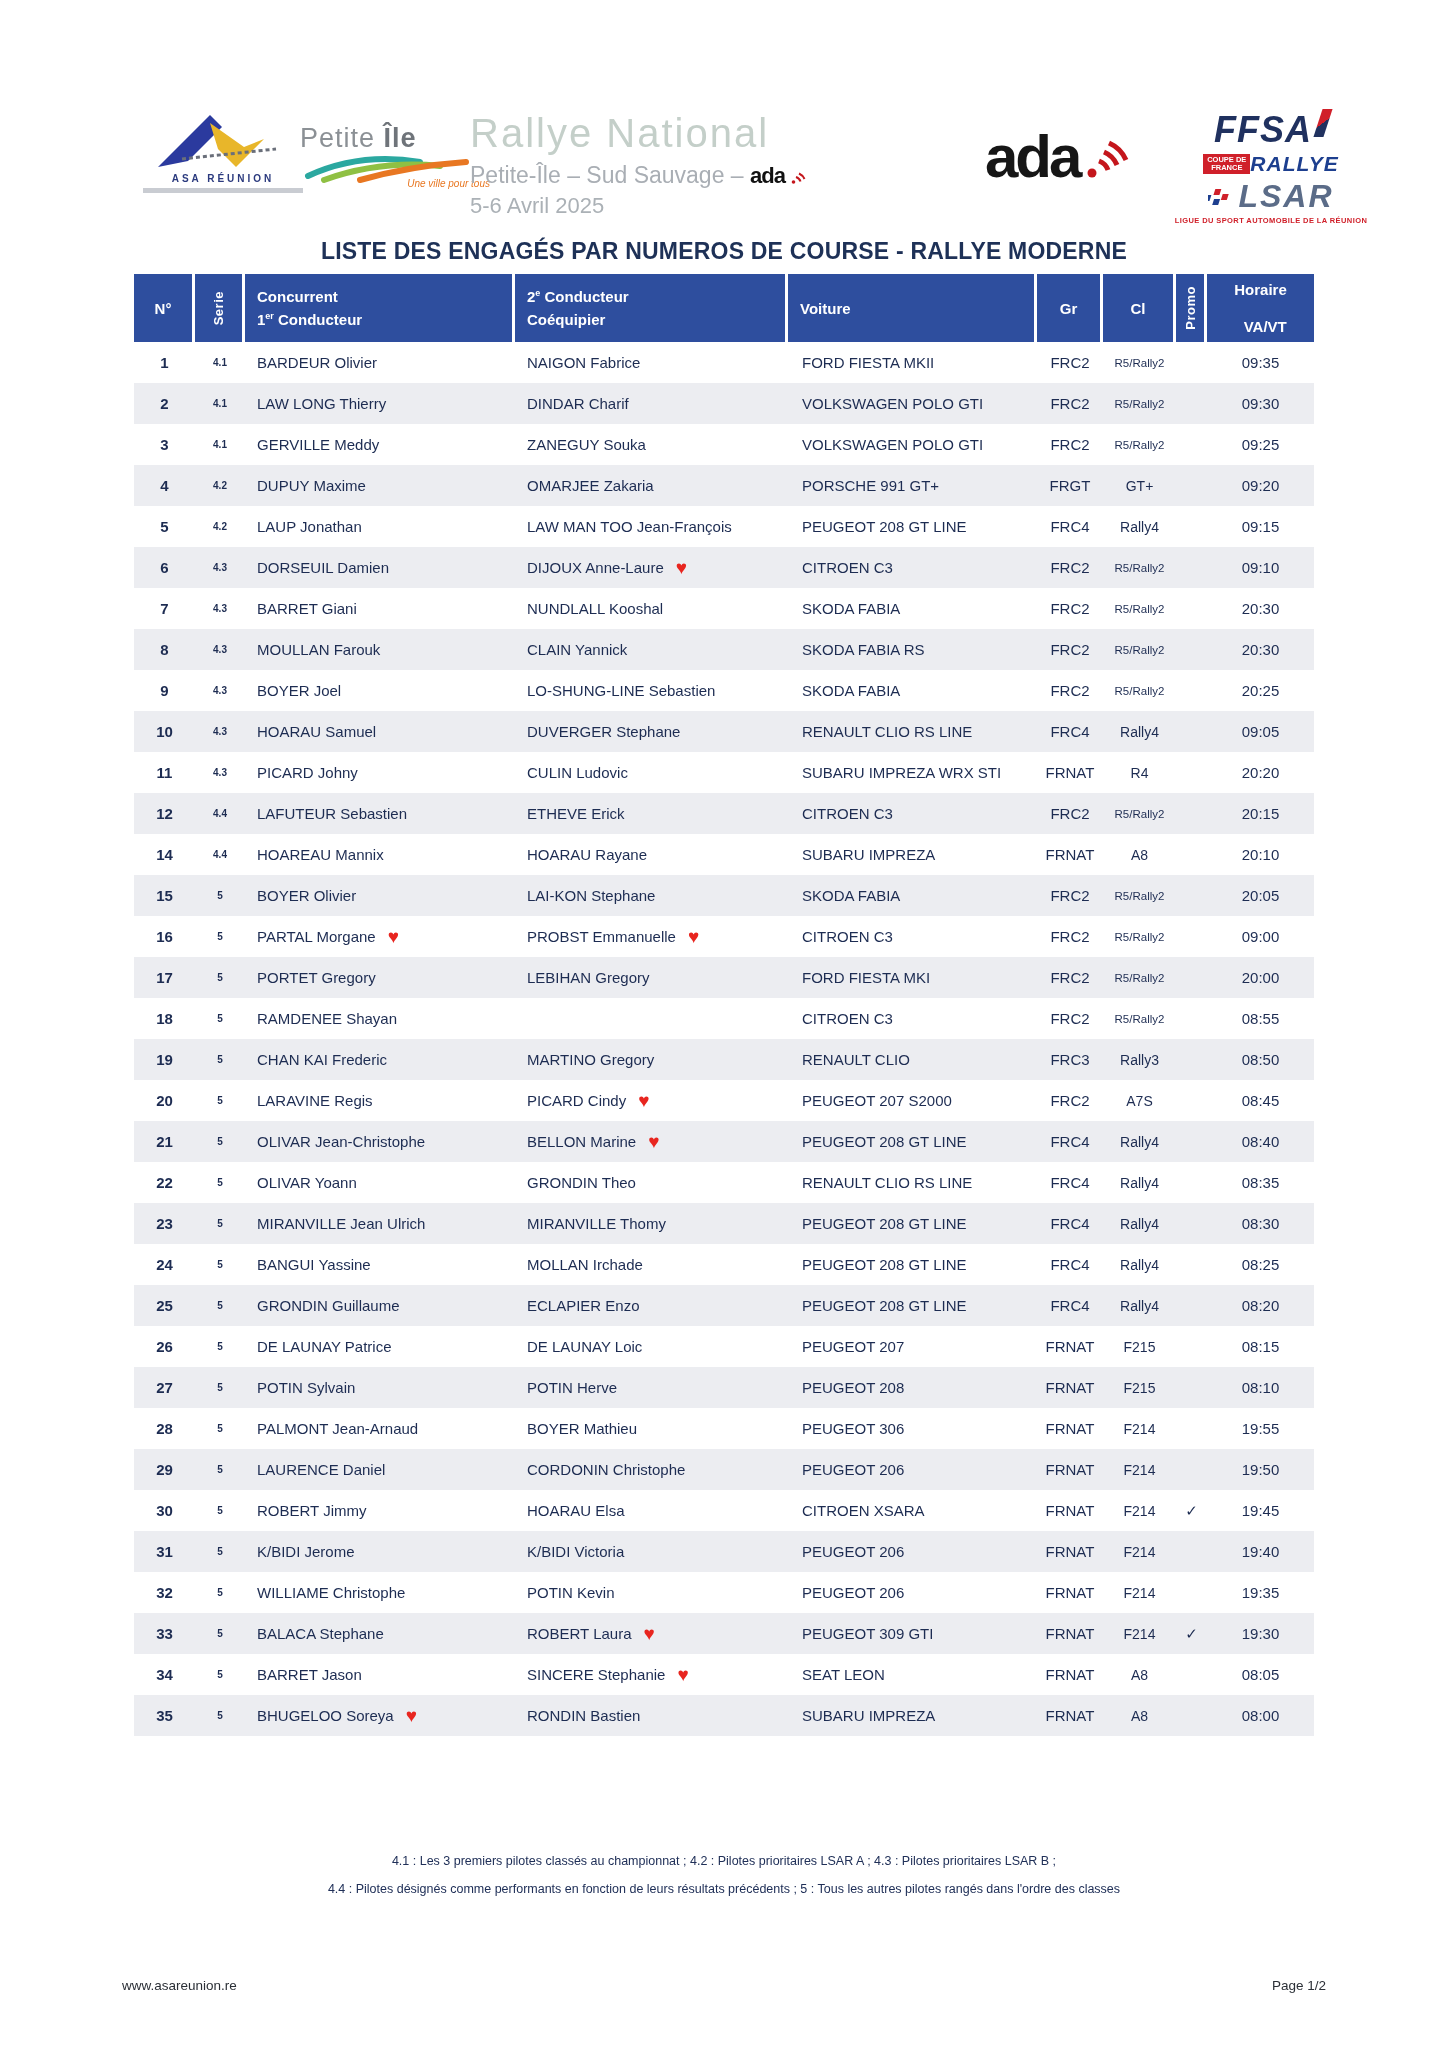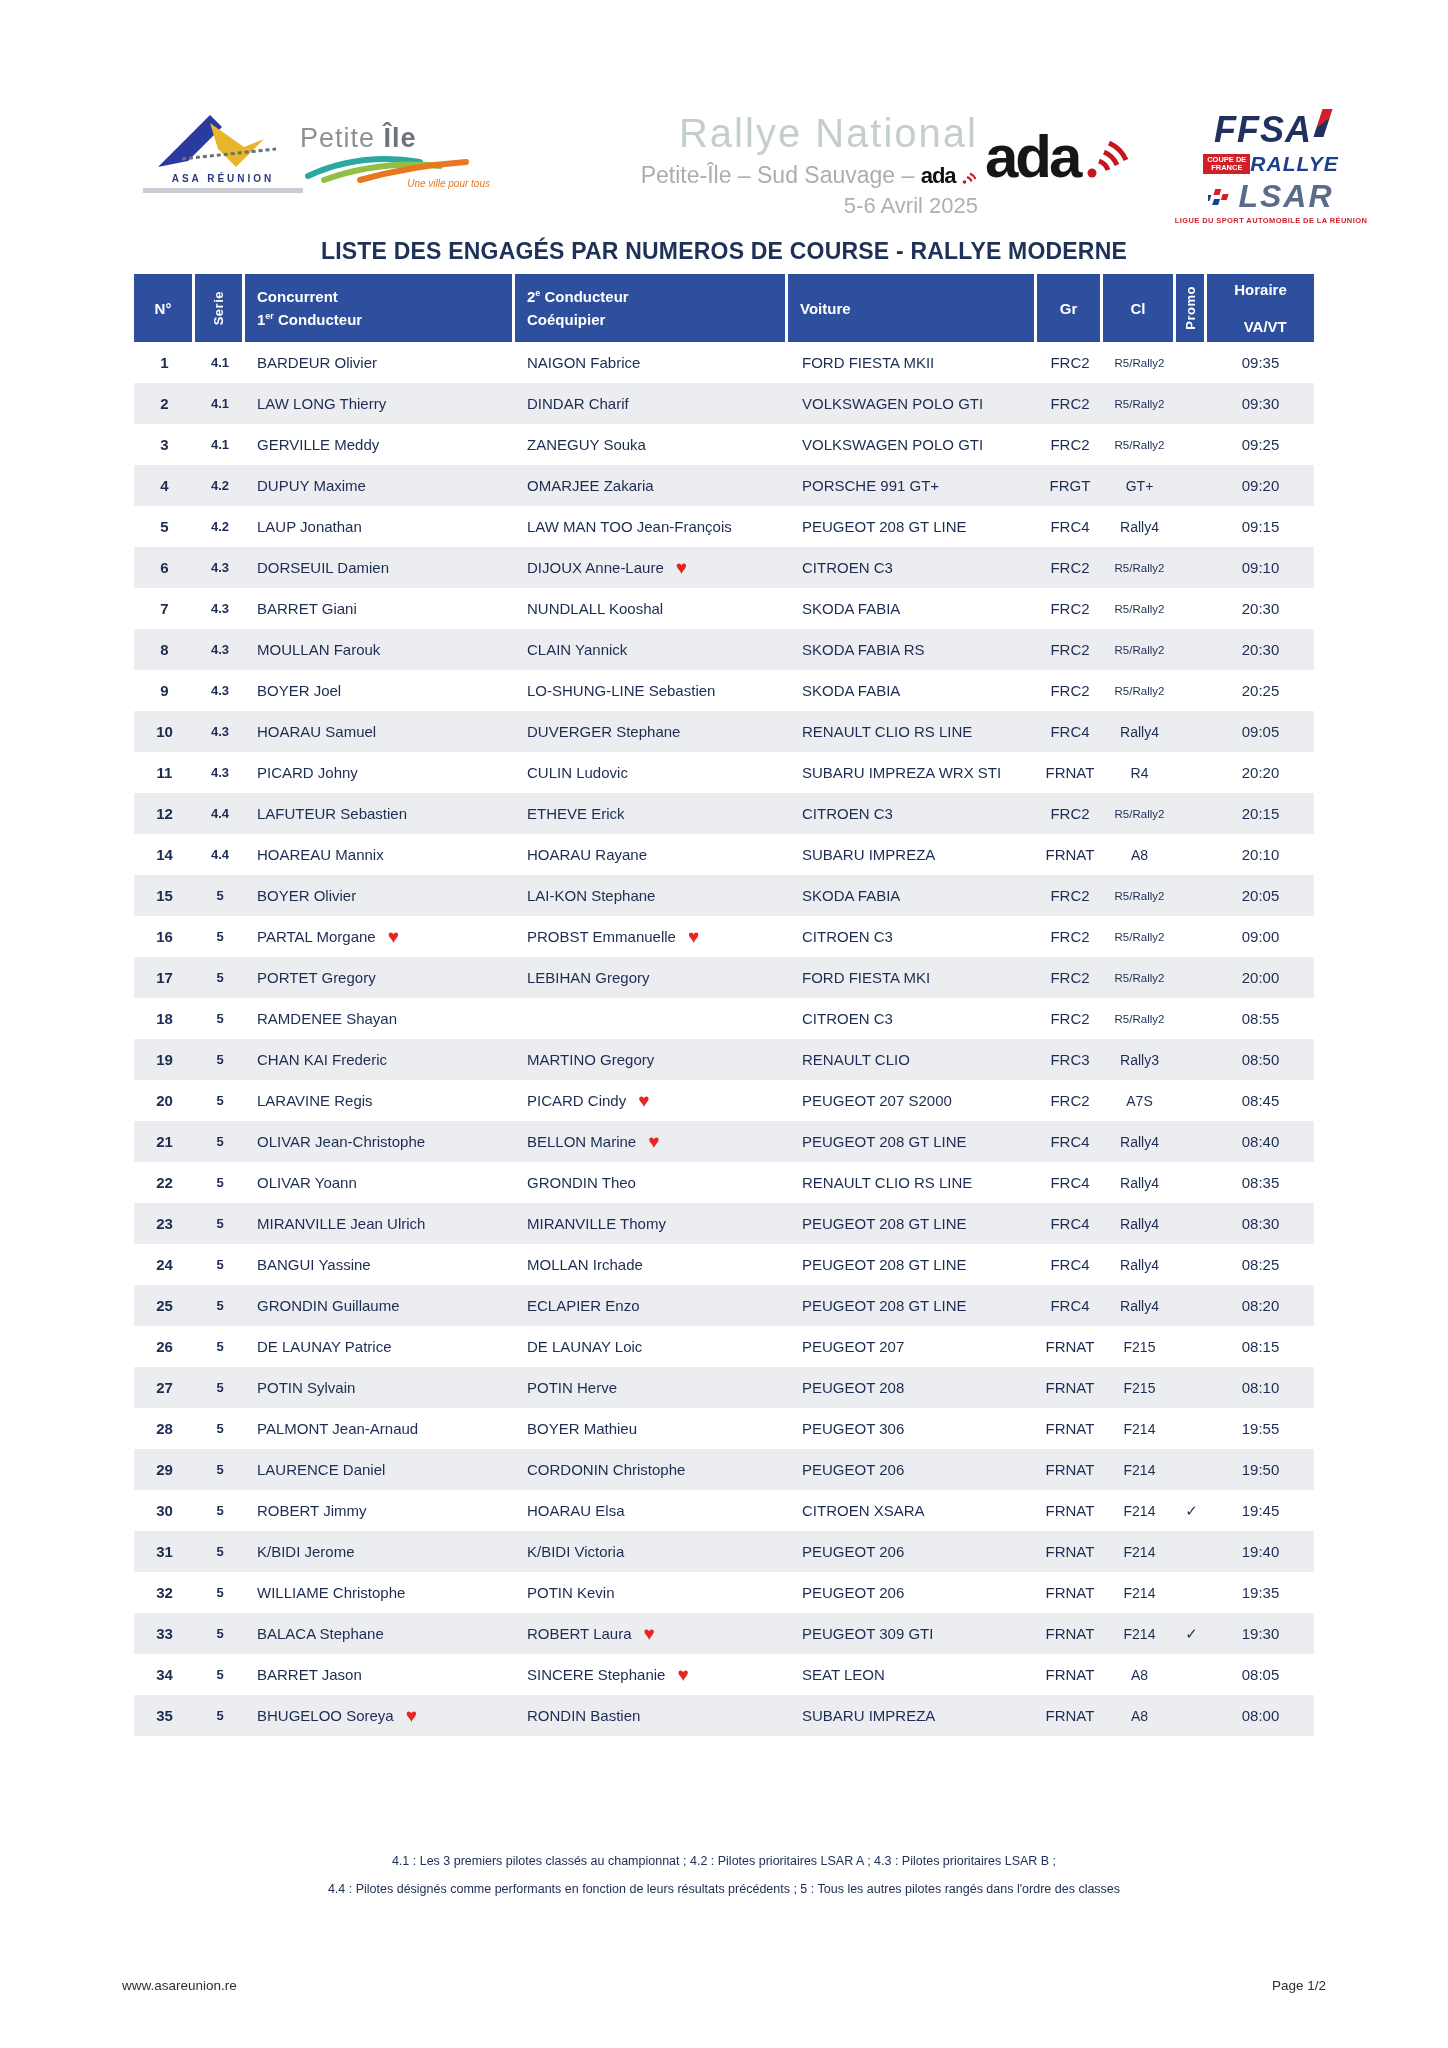--- a/index.html
+++ b/index.html
@@ -28,21 +28,21 @@
   .asa-mark{display:block;margin:0 auto;}
   .asa-title{font-size:10px;font-weight:bold;letter-spacing:3px;color:#2b3a7e;margin-top:2px;white-space:nowrap;}
   .asa-tagline{height:5px;width:160px;background:#c9ccd2;margin:4px auto 0;}
 
   .pi-logo{position:absolute;left:300px;top:18px;width:190px;}
   .pi-title{font-size:27px;color:#8b9095;letter-spacing:1px;white-space:nowrap;}
   .pi-title b{color:#6f747a;}
   .pi-swoosh{display:block;margin-top:-4px;}
   .pi-tagline{font-size:10px;font-style:italic;color:#e87722;text-align:right;margin-top:-6px;}
 
-  .event{position:absolute;left:458px;top:6px;width:520px;text-align:right;}
+  .event{position:absolute;left:470px;top:6px;width:520px;text-align:left;}
   .event-title{font-size:40px;letter-spacing:2px;color:#c4cfc9;white-space:nowrap;}
   .event-sub{font-size:23px;color:#a9aeb4;margin-top:6px;white-space:nowrap;}
   .event-sub .brand{font-weight:bold;color:#111111;font-size:22px;letter-spacing:-1px;}
   .event-date{font-size:22px;color:#abb1b6;margin-top:4px;}
   .mini-waves{vertical-align:-2px;}
 
   .ada-logo{position:absolute;left:985px;top:28px;display:flex;align-items:flex-end;}
   .ada-text{font-size:60px;font-weight:bold;color:#161616;letter-spacing:-3px;line-height:0.8;}
 
   .ffsa-block{position:absolute;right:52px;top:4px;width:250px;text-align:center;}
@@ -68,21 +68,21 @@
   .hc:last-child{border-right:none;}
   .hc.left{flex-direction:column;align-items:flex-start;justify-content:center;padding-left:12px;gap:6px;}
   .hc sup{font-size:9px;vertical-align:super;}
   .vtext{writing-mode:vertical-rl;transform:rotate(180deg);font-size:13px;letter-spacing:0.5px;}
   .h2line{display:flex;flex-direction:column;align-items:flex-end;gap:20px;}
 
   .trow{height:41px;align-items:center;font-size:15px;}
   .trow.alt{background:var(--alt);}
   .c{display:flex;align-items:center;height:100%;}
   .t-num{justify-content:center;font-weight:bold;}
-  .t-serie{justify-content:center;font-size:13px;font-weight:600;}
+  .t-serie{justify-content:center;font-size:10px;font-weight:600;}
   .t-name{padding-left:12px;}
   .t-car{padding-left:14px;}
   .t-gr,.t-cl,.t-promo,.t-horaire{justify-content:center;}
   .cell-cl{font-size:14px;}
   .cl-small{font-size:11.5px;}
   .heart{color:var(--heart);font-size:19px;margin-left:12px;line-height:1;}
   .t-promo{font-size:15px;color:var(--ink);}
 
   
   .notes{position:absolute;top:1848px;width:100%;text-align:center;font-size:12.5px;color:#203058;line-height:2.2;}

